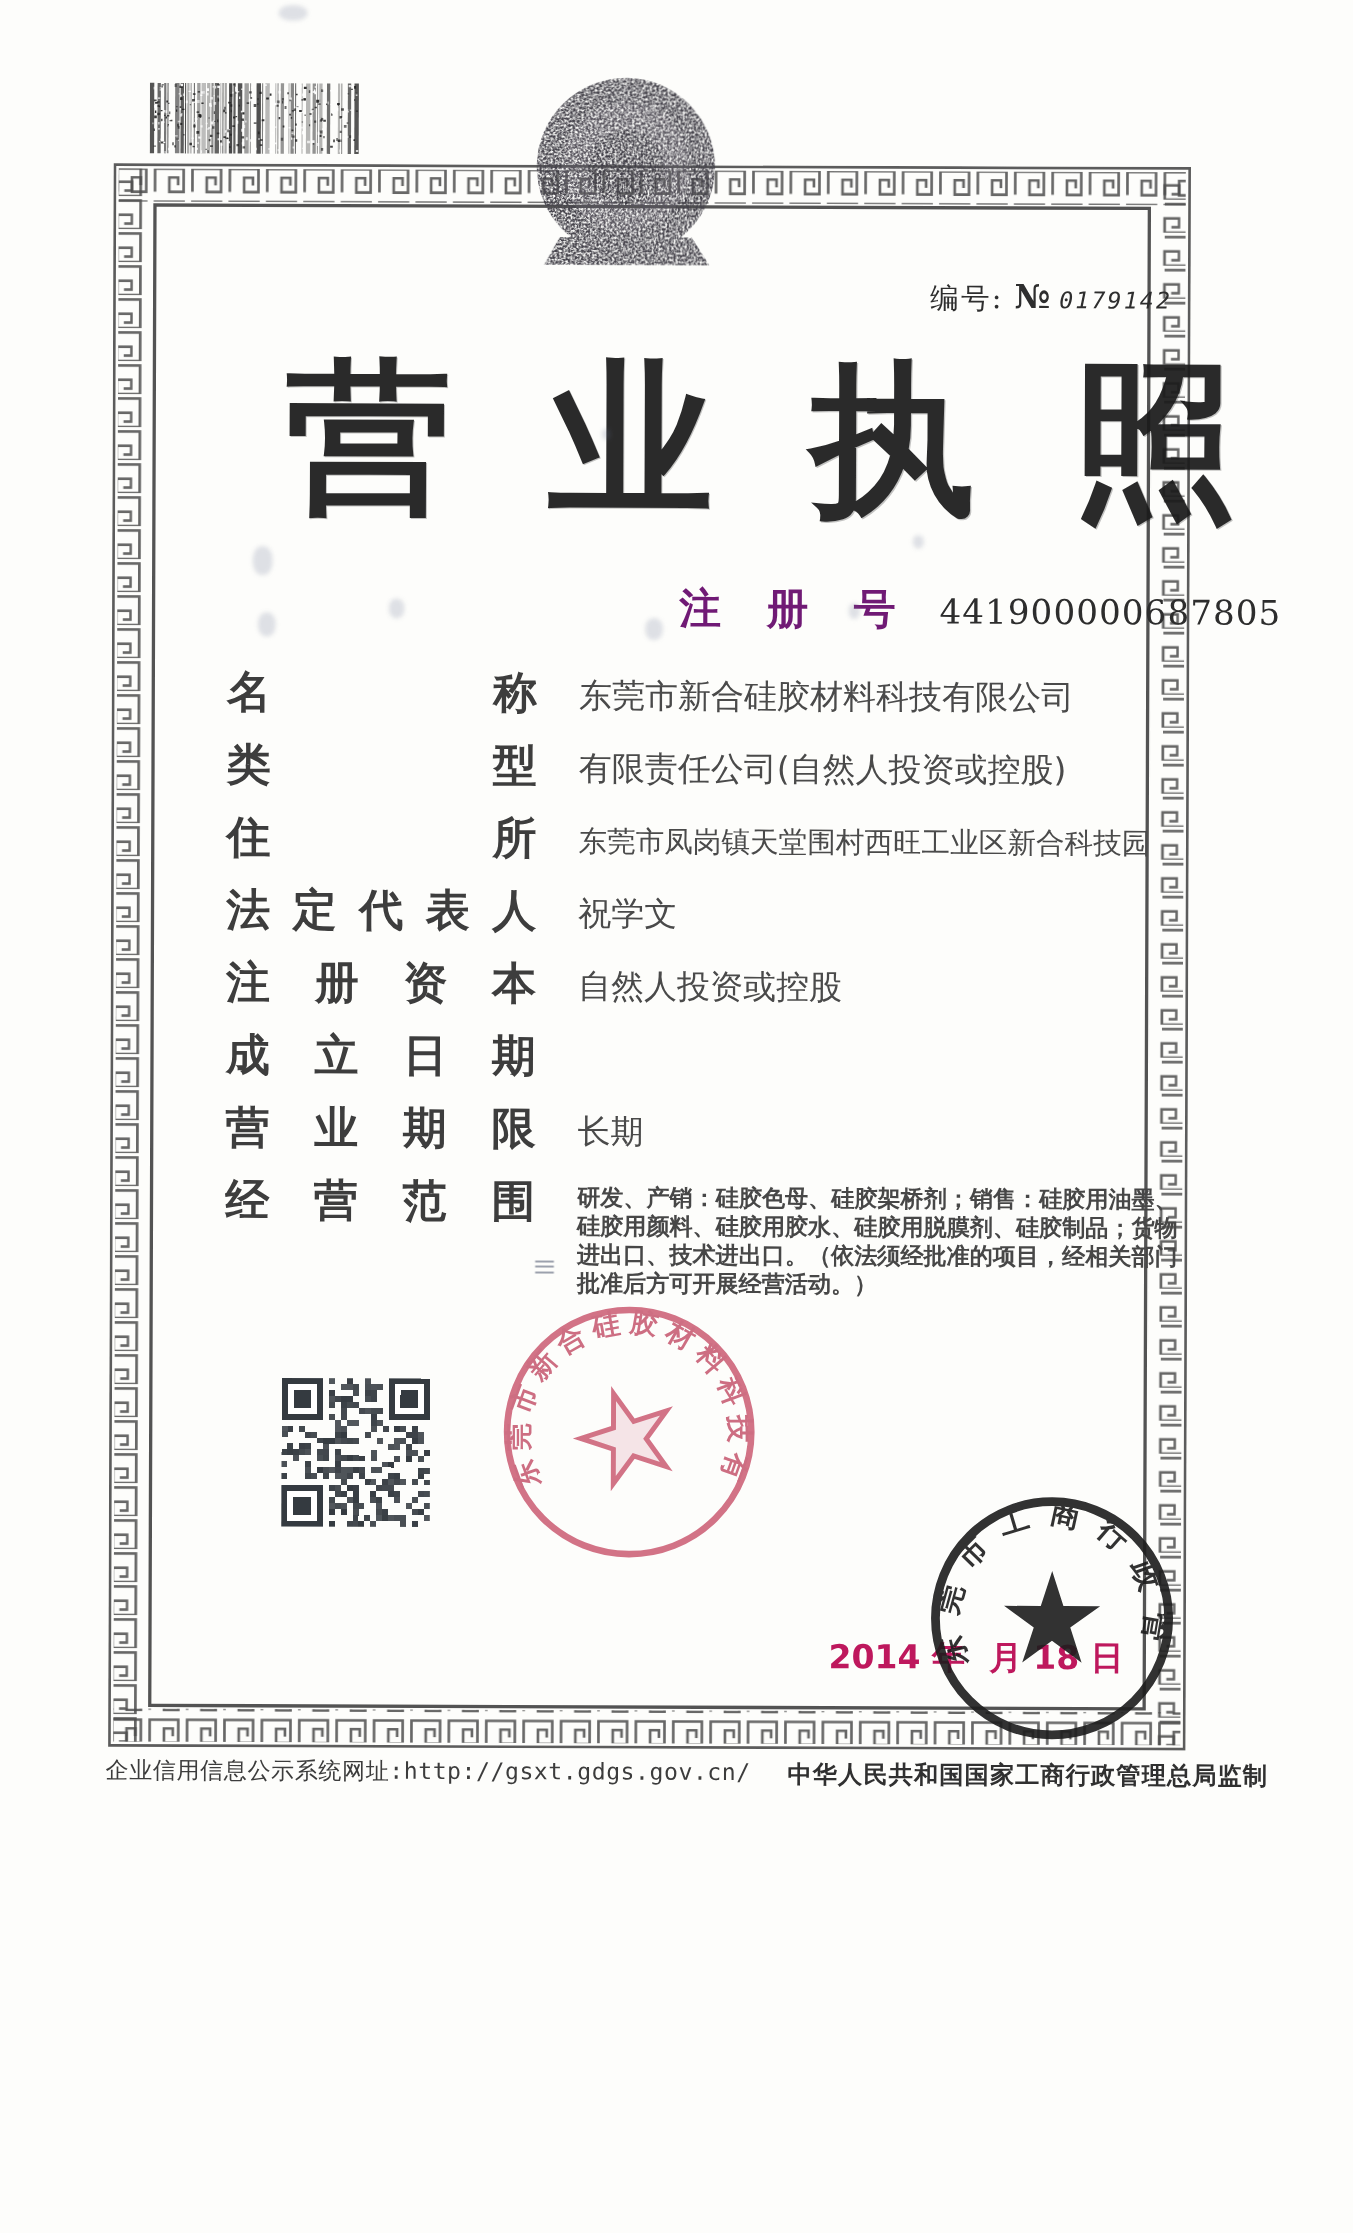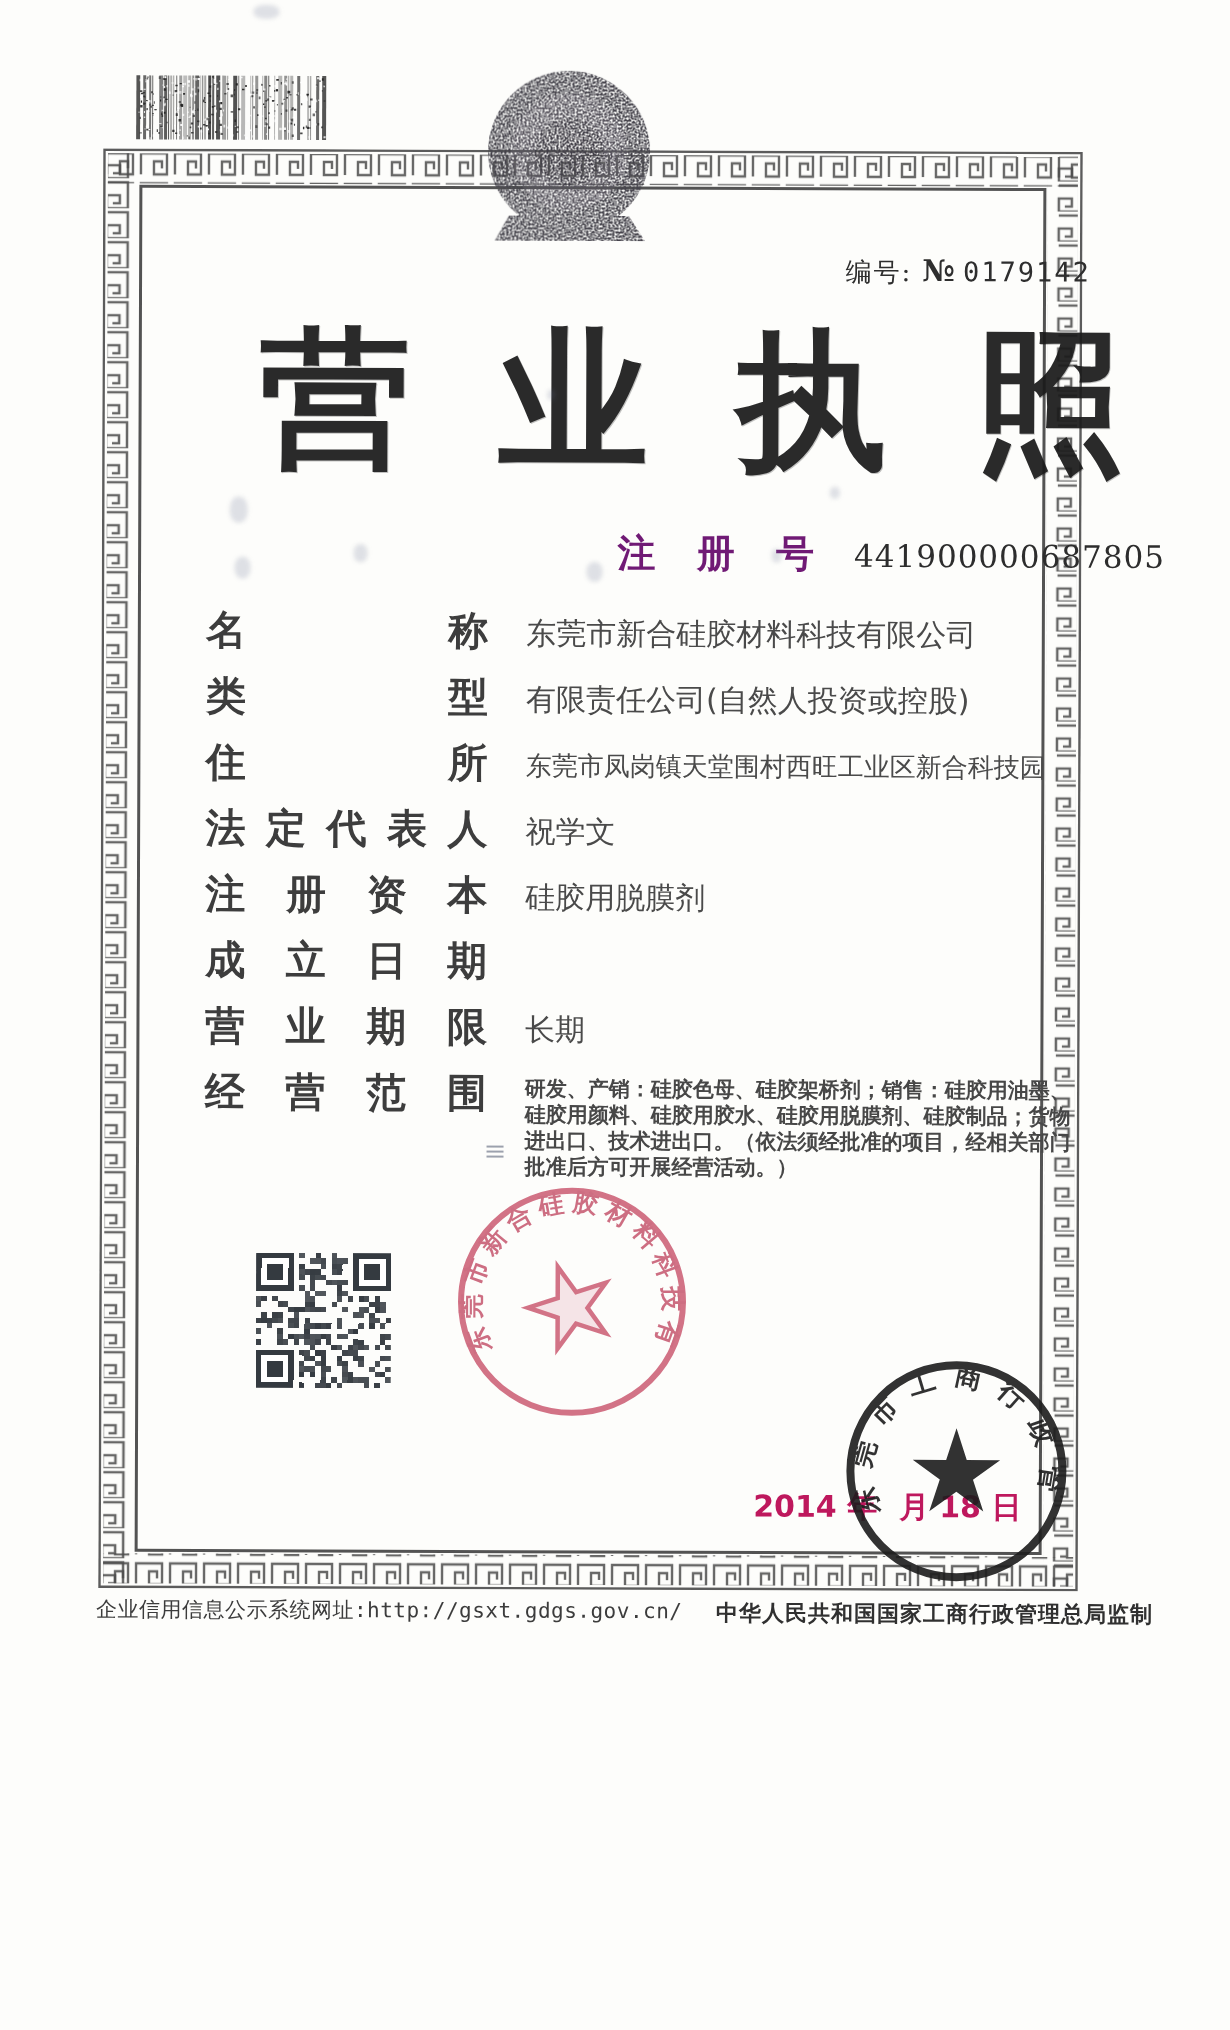--- a/index.html
+++ b/index.html
@@ -6,21 +6,21 @@
   .scan{position:relative;width:1230px;height:2030px;background:#fdfdfb;overflow:hidden;
         font-family:"DejaVu Sans",sans-serif;color:#333;}
   .cert{position:absolute;left:0;top:0;width:1230px;height:2030px;transform:rotate(0.2deg);}
 
   .abs{position:absolute;}
 
   
   .serial{left:843px;top:252px;font-family:"DejaVu Serif",serif;font-size:26px;color:#2e2e2e;
           letter-spacing:2px;white-space:nowrap;}
   .serial .sym{font-weight:bold;font-size:30px;padding:0 6px 0 10px;}
-  .serial .num{font-family:"DejaVu Sans Mono",monospace;font-size:27px;}
+  .serial .num{font-family:"DejaVu Sans Mono",monospace;font-size:21px;font-style:italic;}
 
   
   .title{left:258px;top:322px;width:720px;font-size:150px;line-height:1.05;font-weight:900;
          letter-spacing:18px;color:#1b1b1b;white-space:nowrap;opacity:.93;
          text-shadow:1px 1px 0 rgba(0,0,0,.25);}
 
   
   .regline{left:616px;top:528px;display:flex;align-items:baseline;gap:26px;white-space:nowrap;}
   .regline .rlabel{font-size:38px;letter-spacing:14px;color:#701a75;font-weight:600;}
   .regline .rnum{font-family:"DejaVu Serif",serif;font-size:31px;letter-spacing:1px;color:#2d2d2d;}
@@ -504,21 +504,21 @@
           </div>
           <div class="field-value">祝学文</div>
         </div>
         <div class="field-row">
           <div class="field-label">
             <span>注</span>
             <span>册</span>
             <span>资</span>
             <span>本</span>
           </div>
-          <div class="field-value">硅胶用脱膜剂</div>
+          <div class="field-value">自然人投资或控股</div>
         </div>
         <div class="field-row">
           <div class="field-label">
             <span>成</span>
             <span>立</span>
             <span>日</span>
             <span>期</span>
           </div>
         </div>
         <div class="field-row">

